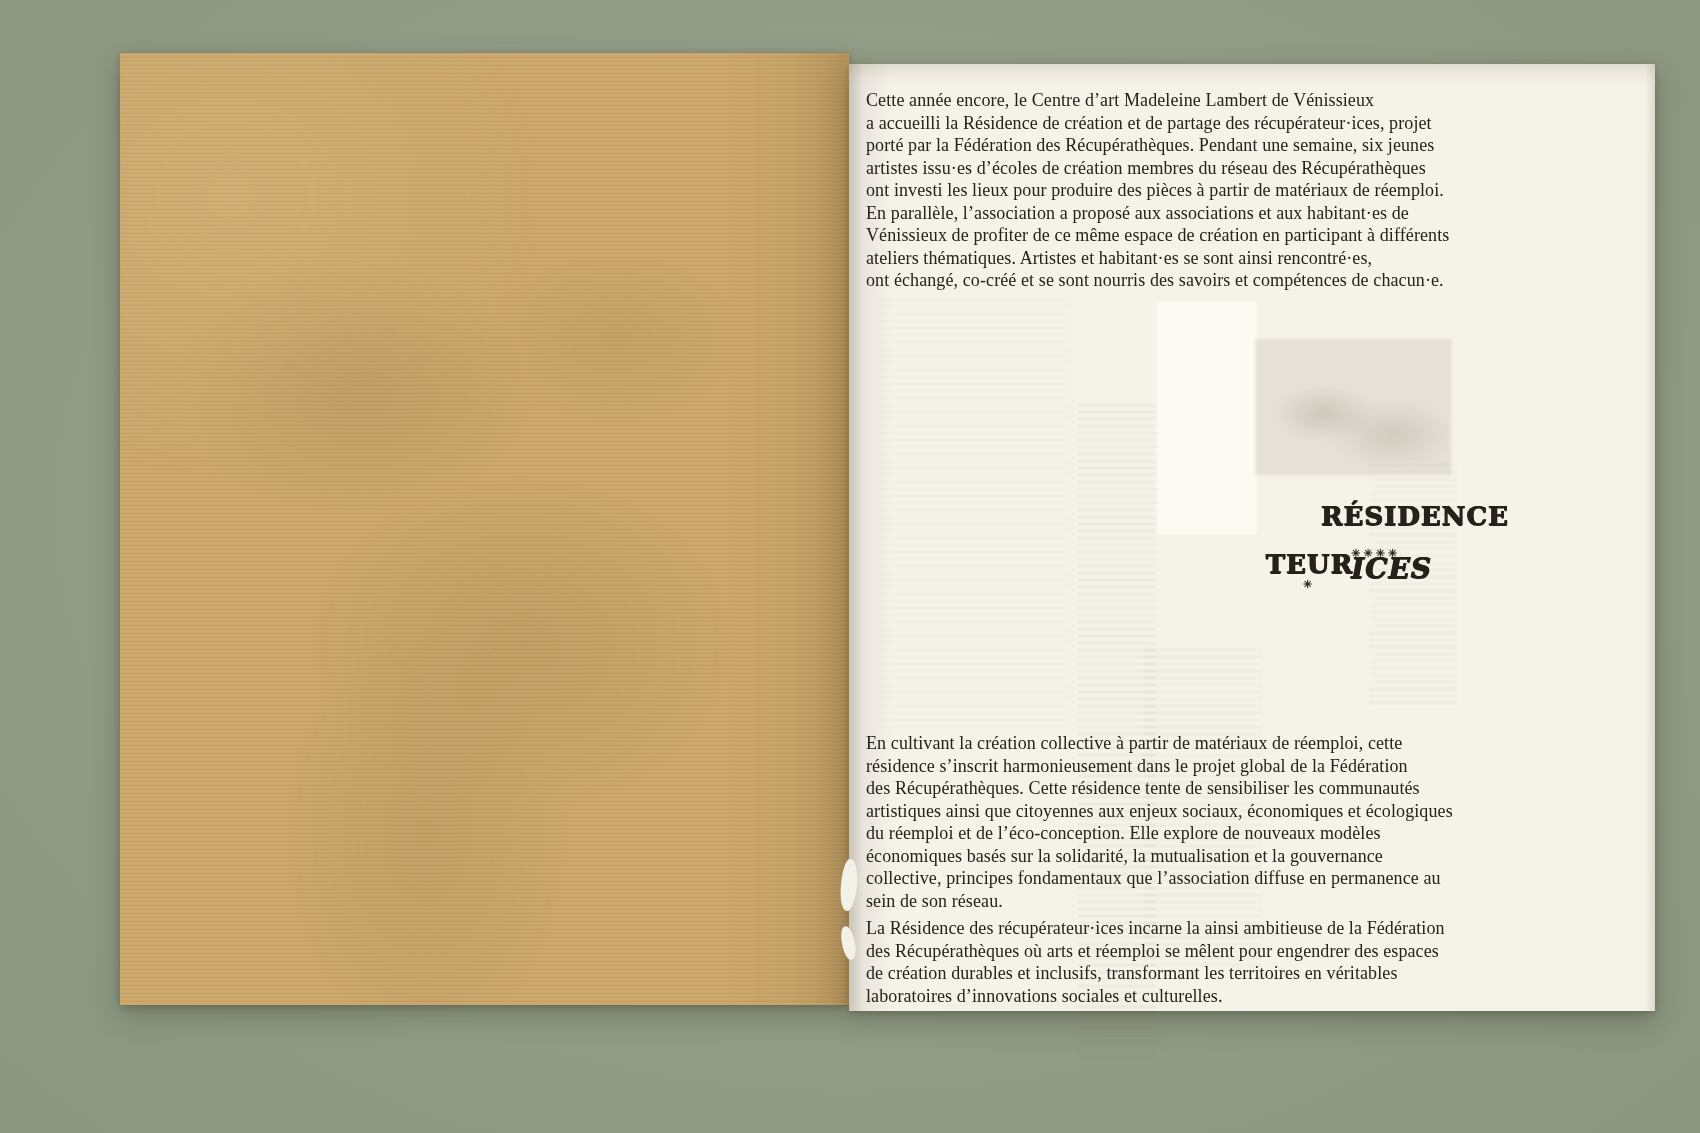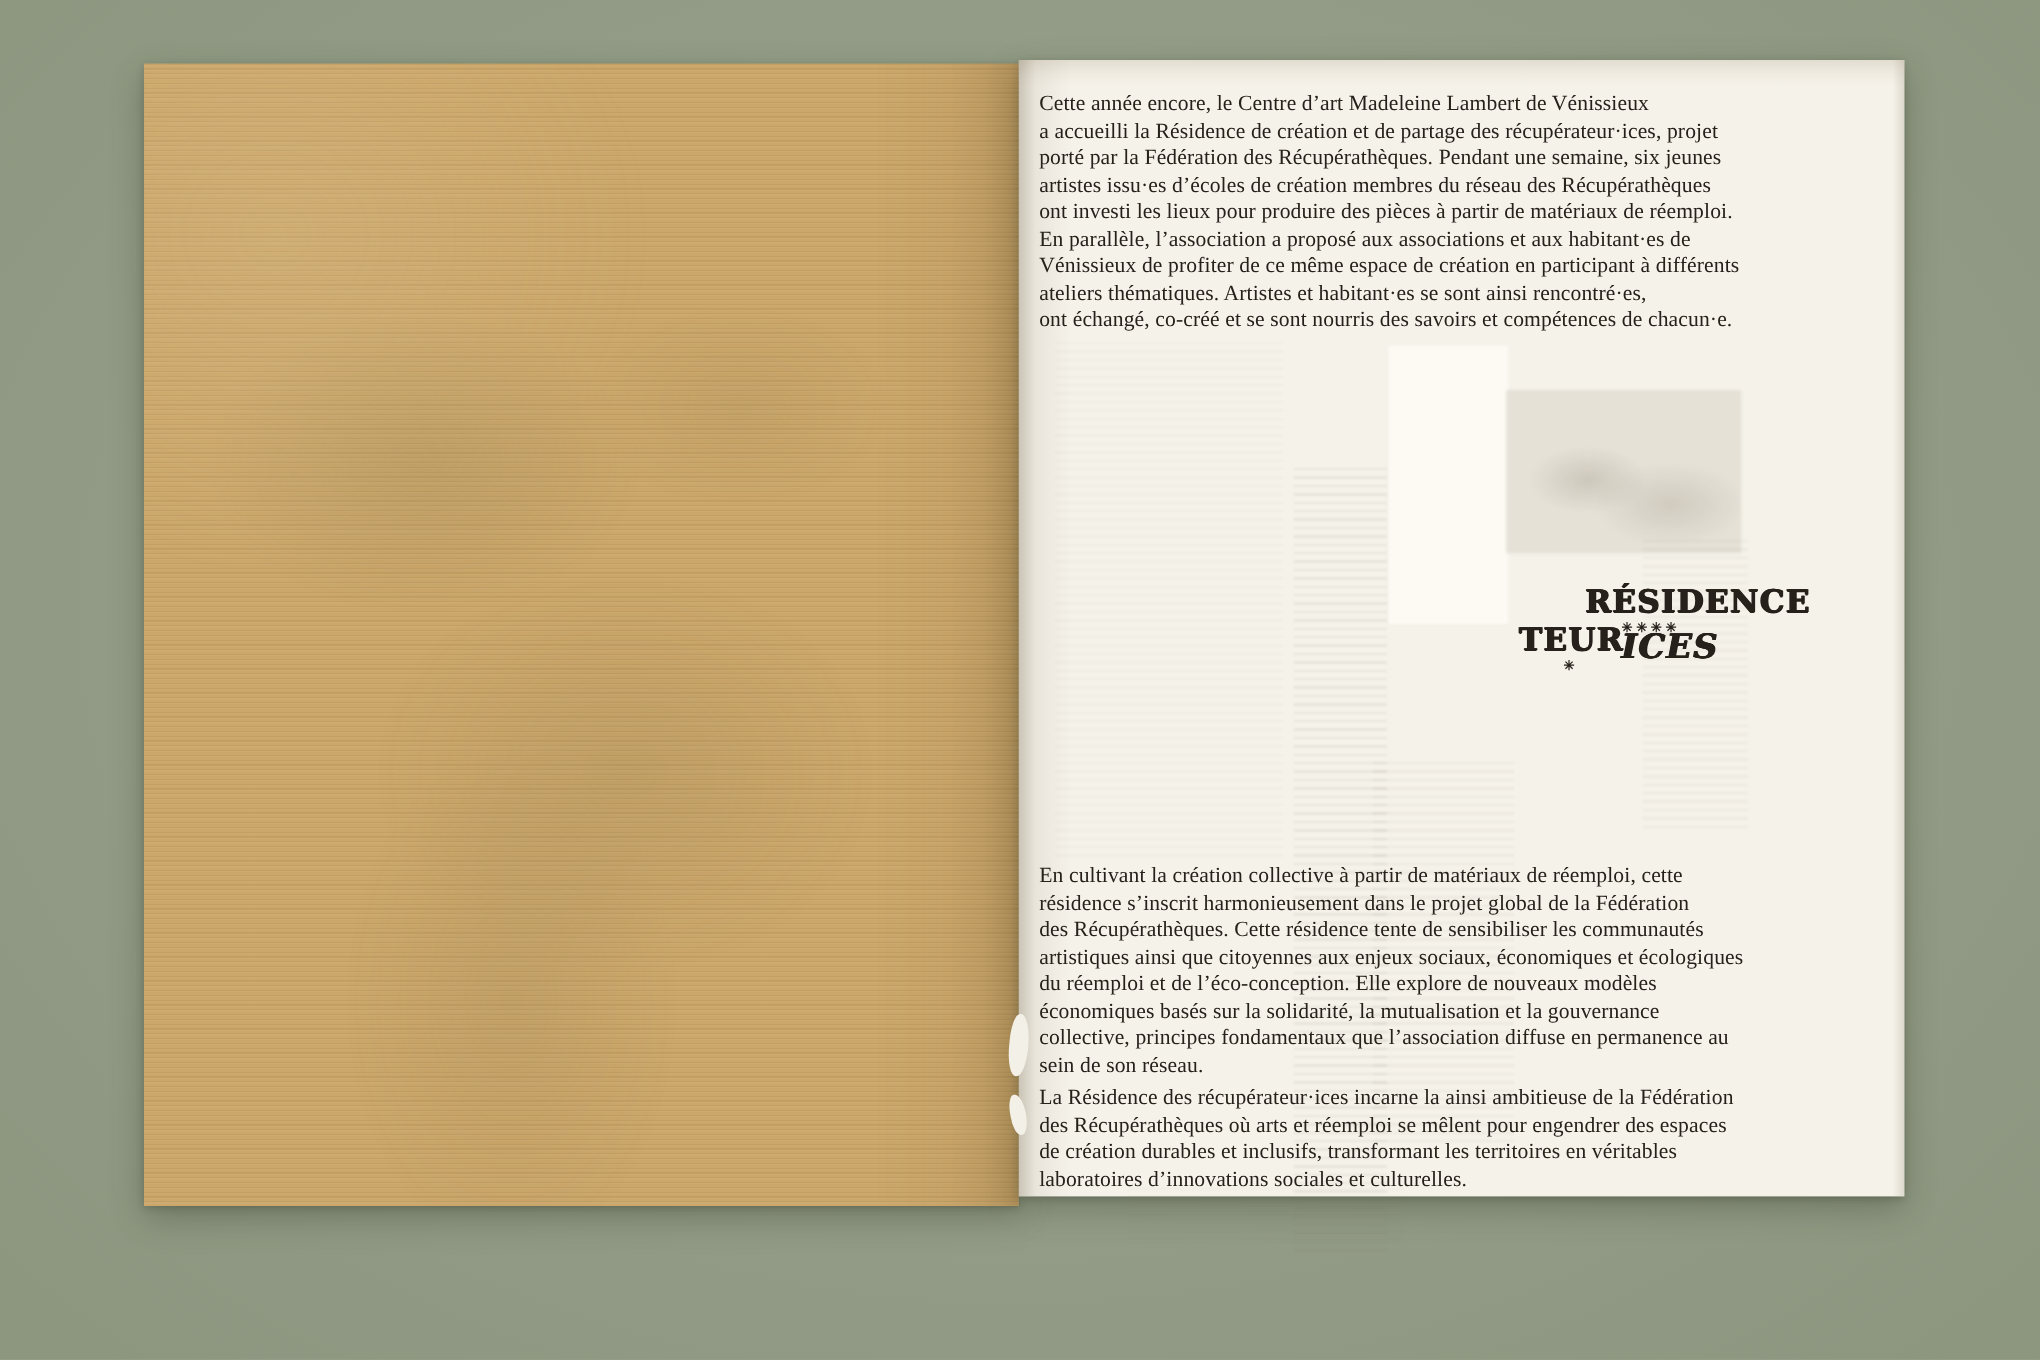--- a/index.html
+++ b/index.html
@@ -25,21 +25,21 @@
       radial-gradient(ellipse 260px 180px at 32% 35%, rgba(100,92,54,0.12), transparent 70%),
       radial-gradient(ellipse 300px 240px at 55% 62%, rgba(96,88,50,0.10), transparent 70%),
       radial-gradient(ellipse 200px 300px at 42% 82%, rgba(100,90,52,0.09), transparent 70%),
       radial-gradient(ellipse 180px 120px at 68% 30%, rgba(100,92,54,0.07), transparent 70%),
       radial-gradient(ellipse 420px 380px at 15% 15%, rgba(255,240,200,0.10), transparent 75%),
       linear-gradient(270deg, rgba(82,62,28,0.18), rgba(82,62,28,0.04) 60px, transparent 120px);
     filter:blur(1px);
   }
   
   .paper{
-    left:849px;top:50px;width:738px;height:947px;
+    left:849px;top:64px;width:806px;height:947px;
     background:var(--paper,#F5F2EA);
   }
   .paper-topedge{position:absolute;left:0;top:0;width:100%;height:22px;
     background:linear-gradient(180deg, rgba(190,182,160,0.35), rgba(190,182,160,0.10) 55%, transparent);
   }
   .spine-shadow{position:absolute;left:0;top:0;width:46px;height:100%;
     background:linear-gradient(90deg, rgba(92,76,48,0.28), rgba(92,76,48,0.08) 14px, transparent 44px);
   }
   .paper-rightedge{position:absolute;right:0;top:0;width:10px;height:100%;
     background:linear-gradient(270deg, rgba(150,142,120,0.25), transparent);
@@ -71,21 +71,21 @@
   .p2{top:668px;}
   .p3{top:853px;}
   
   .title{
     position:absolute;left:340px;top:437px;width:320px;text-align:right;
     color:var(--ink,#1B1511);
     font-family:"DejaVu Serif", serif;font-weight:bold;
     font-size:26px;line-height:30px;letter-spacing:1px;
     text-shadow:0.6px 0 0 currentColor, -0.6px 0 0 currentColor, 0 0.6px 0 currentColor;
   }
-  .t-last{position:relative;display:flex;justify-content:center;align-items:flex-start;margin-top:2px;}
+  .t-last{position:relative;display:flex;justify-content:center;align-items:flex-start;margin-top:18px;}
   .t-last-grp{display:flex;flex-direction:column;align-items:flex-start;margin-left:-2px;}
   .t-last-orn{font-size:11px;line-height:9px;letter-spacing:3px;text-shadow:none;}
   .t-last-suffix{font-size:28px;line-height:22px;font-style:italic;}
   .t-last-ornb{position:absolute;left:50%;bottom:-9px;transform:translateX(-46px);
     font-size:11px;line-height:9px;text-shadow:none;}
 </style>
 </head>
 <body style="--background: #96A089; --kraft: #CBA76B; --paper: #F5F2EA; --ink: #27211B;">
 
 <div class="stage">

